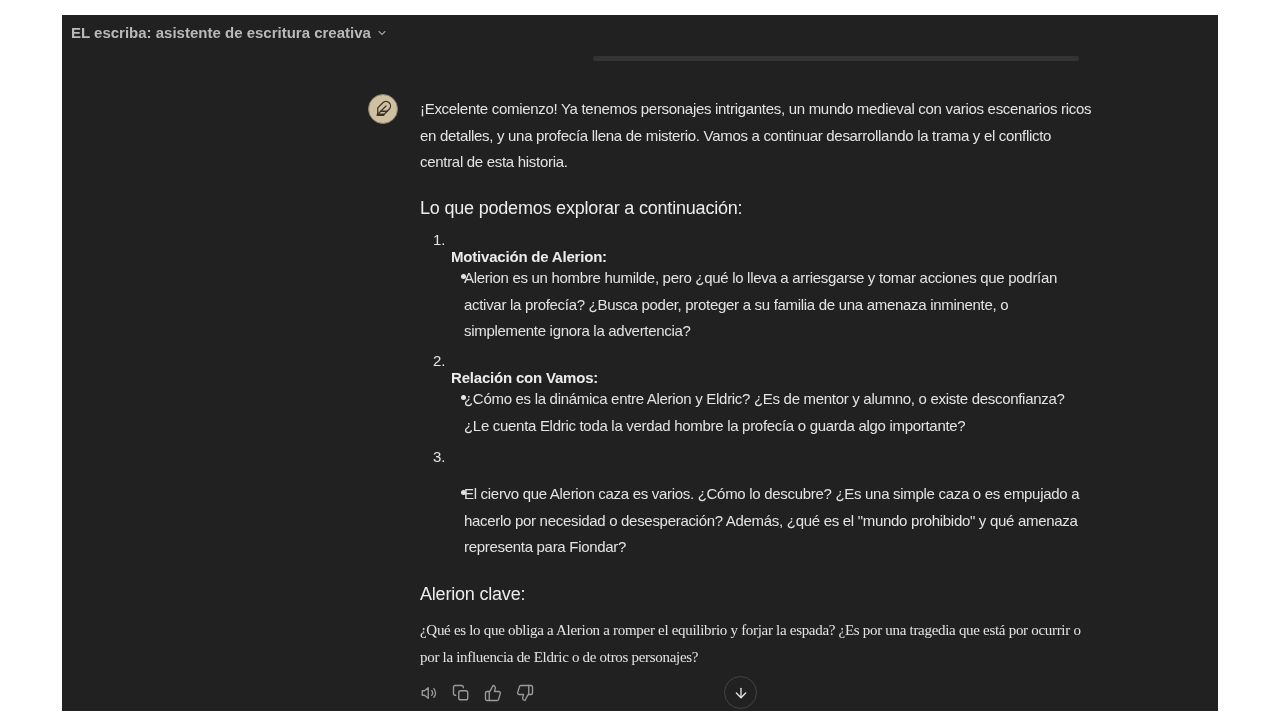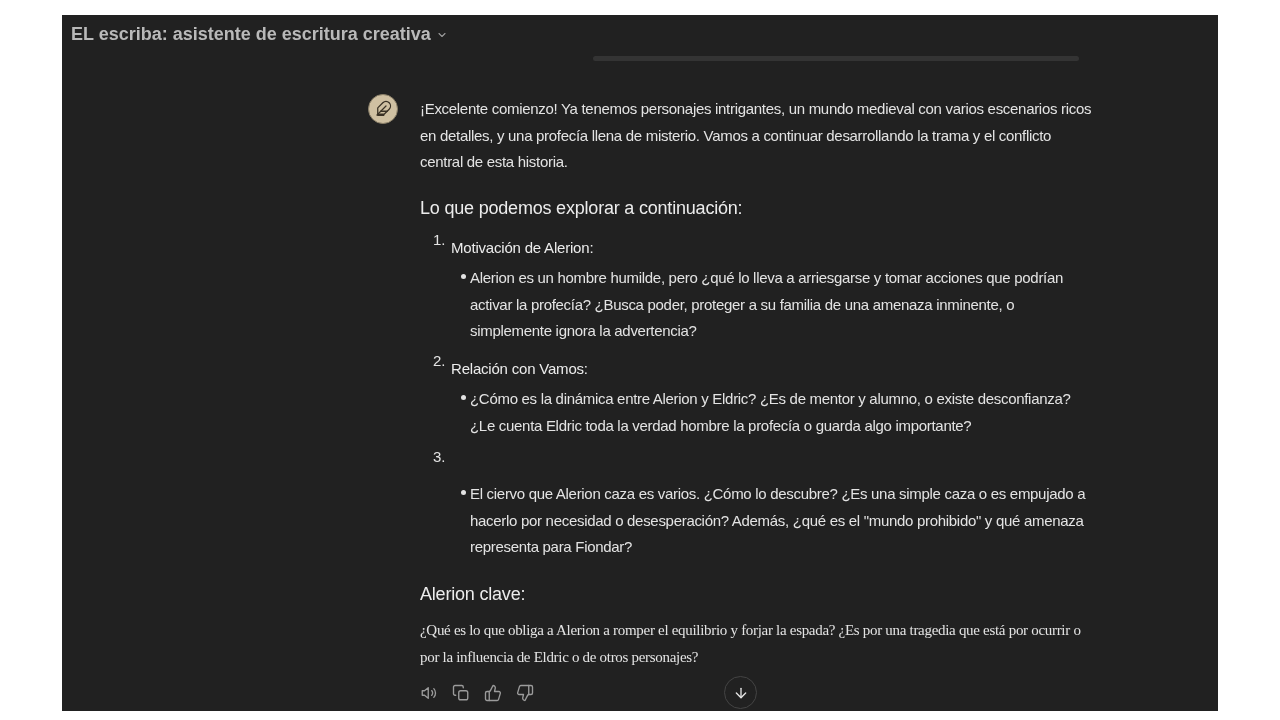--- a/index.html
+++ b/index.html
@@ -7,21 +7,21 @@
               font-family:"Liberation Sans", sans-serif; }
 
   .app-window {
     position:absolute; left:62px; top:15px; width:1156px; height:696px;
     background:#212121; color:#e3e3e3; overflow:hidden;
   }
 
   
   .gpt-title {
     position:absolute; left:5px; top:7px; display:flex; align-items:center; gap:5px;
-    color:#b9b9b9; font-size:18px; font-weight:700; cursor:pointer; padding:2px 4px;
+    color:#b9b9b9; font-size:15px; font-weight:700; cursor:pointer; padding:2px 4px;
   }
   .gpt-title svg { stroke:#9b9b9b; }
 
   
   .user-bubble-edge {
     position:absolute; left:531px; top:41px; width:486px; height:5px;
     background:#343434; border-radius:3px;
   }
 
   
@@ -37,27 +37,27 @@
   .msg-col > * { position:absolute; left:0; width:672px; }
 
   .body-text {
     font-size:15px; line-height:26.5px; letter-spacing:-0.3px; color:#e3e3e3;
   }
   h3.md-heading {
     font-size:18px; line-height:24px; font-weight:400; color:#ececec; letter-spacing:-0.2px;
   }
   .list-item { height:20px; }
   .list-item .num   { position:absolute; left:13px; top:0; font-size:15px; color:#e3e3e3; }
-  .list-item .title { position:absolute; left:31px; top:8px; font-size:15px; font-weight:400;
+  .list-item .title { position:absolute; left:31px; top:17px; font-size:15px; font-weight:700;
                       color:#ececec; letter-spacing:-0.2px; }
   .bullet-block .dot {
     position:absolute; left:41px; top:9px; width:5px; height:5px; border-radius:50%;
     background:#e3e3e3;
   }
-  .bullet-block .btxt { position:absolute; left:50px; top:0; width:622px; }
+  .bullet-block .btxt { position:absolute; left:44px; top:0; width:622px; }
 
   
   .actions { position:absolute; left:-4px; display:flex; gap:6px; }
   .icon-btn {
     width:26px; height:26px; display:flex; align-items:center; justify-content:center;
     background:transparent; border:none; color:#9b9b9b; cursor:pointer; border-radius:6px;
   }
   .icon-btn svg { stroke:currentColor; }
 
   

